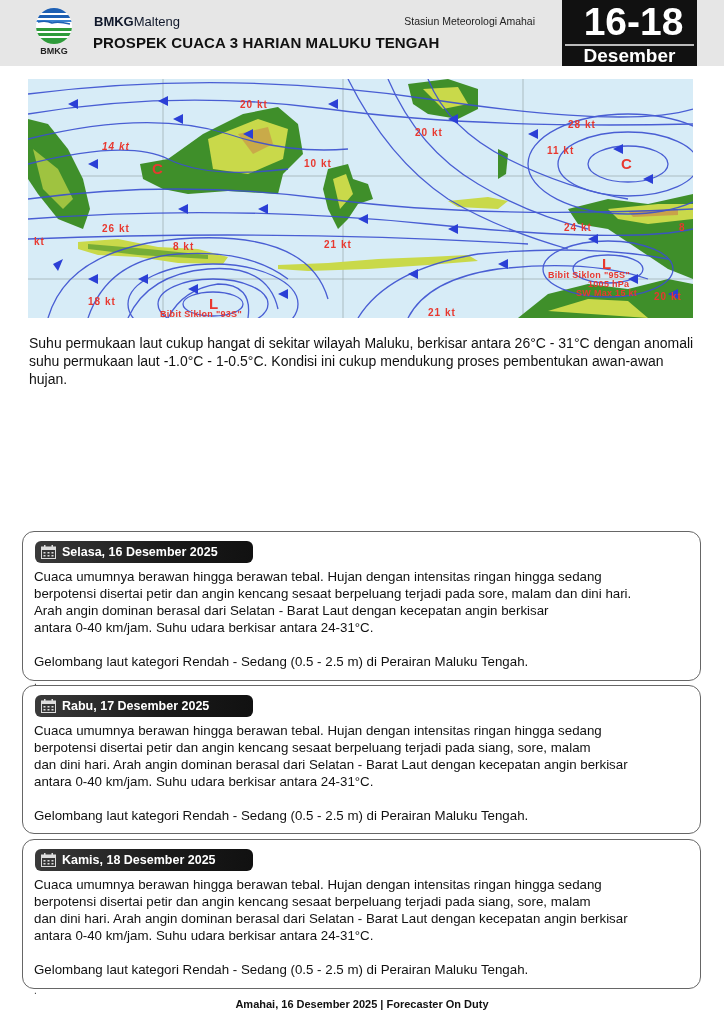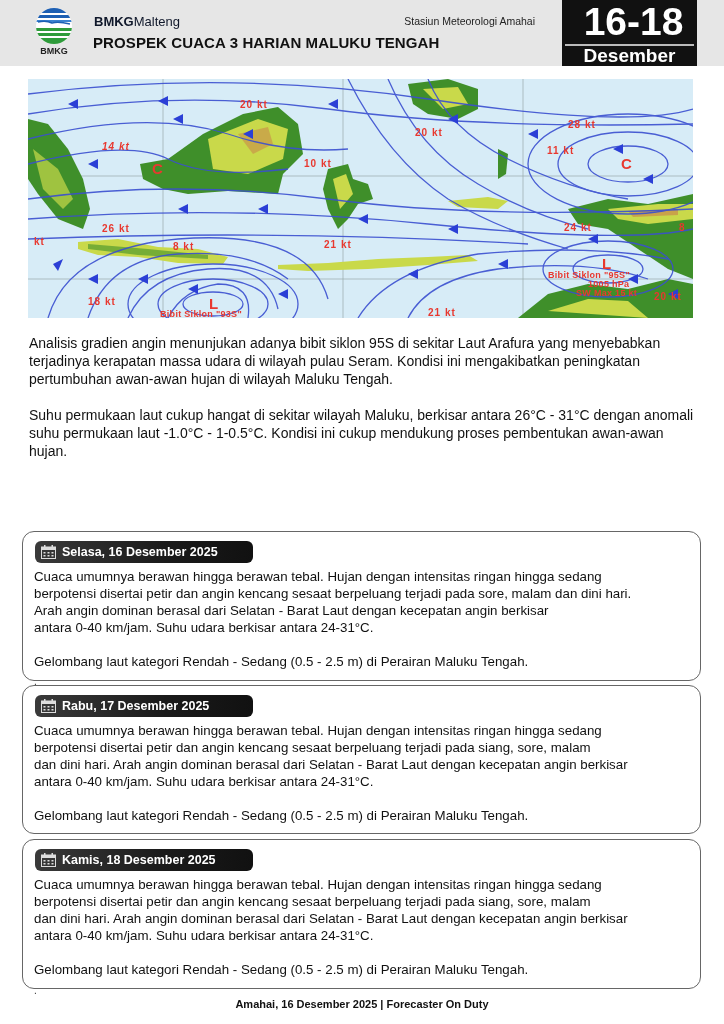--- a/index.html
+++ b/index.html
@@ -182,21 +182,20 @@
   <div class="map-label" style="left:400px;top:228px;">21 kt</div>
   <div class="map-label big" style="left:574px;top:176px;">L</div>
   <div class="map-label small" style="left:520px;top:191px;">Bibit Siklon "95S"</div>
   <div class="map-label small" style="left:560px;top:200px;">1005 hPa</div>
   <div class="map-label small" style="left:548px;top:209px;">SW Max 15 kt</div>
   <div class="map-label" style="left:626px;top:212px;">20 kt</div>
   <div class="map-label" style="left:651px;top:143px;">8</div>
 </div>
 
 <div class="analysis">
-  <p>Analisis gradien angin menunjukan adanya bibit siklon 95S di sekitar Laut Arafura yang menyebabkan terjadinya kerapatan massa udara di wilayah pulau Seram. Kondisi ini mengakibatkan peningkatan pertumbuhan awan-awan hujan di wilayah Maluku Tengah.</p>
   <p>Suhu permukaan laut cukup hangat di sekitar wilayah Maluku, berkisar antara 26°C - 31°C dengan anomali suhu permukaan laut -1.0°C - 1-0.5°C. Kondisi ini cukup mendukung proses pembentukan awan-awan hujan.</p>
 </div>
 
 <div class="card" style="top:531px;height:150px;padding-left:30px;">
   <div class="card-head">
     <svg class="cal-icon" viewBox="0 0 15 14">
       <rect x="0.5" y="2" width="14" height="11.5" fill="none" stroke="#ddd" stroke-width="1"></rect>
       <rect x="0.5" y="2" width="14" height="3" fill="#ddd"></rect>
       <rect x="3" y="0" width="1.5" height="3" fill="#ddd"></rect>
       <rect x="10.5" y="0" width="1.5" height="3" fill="#ddd"></rect>

